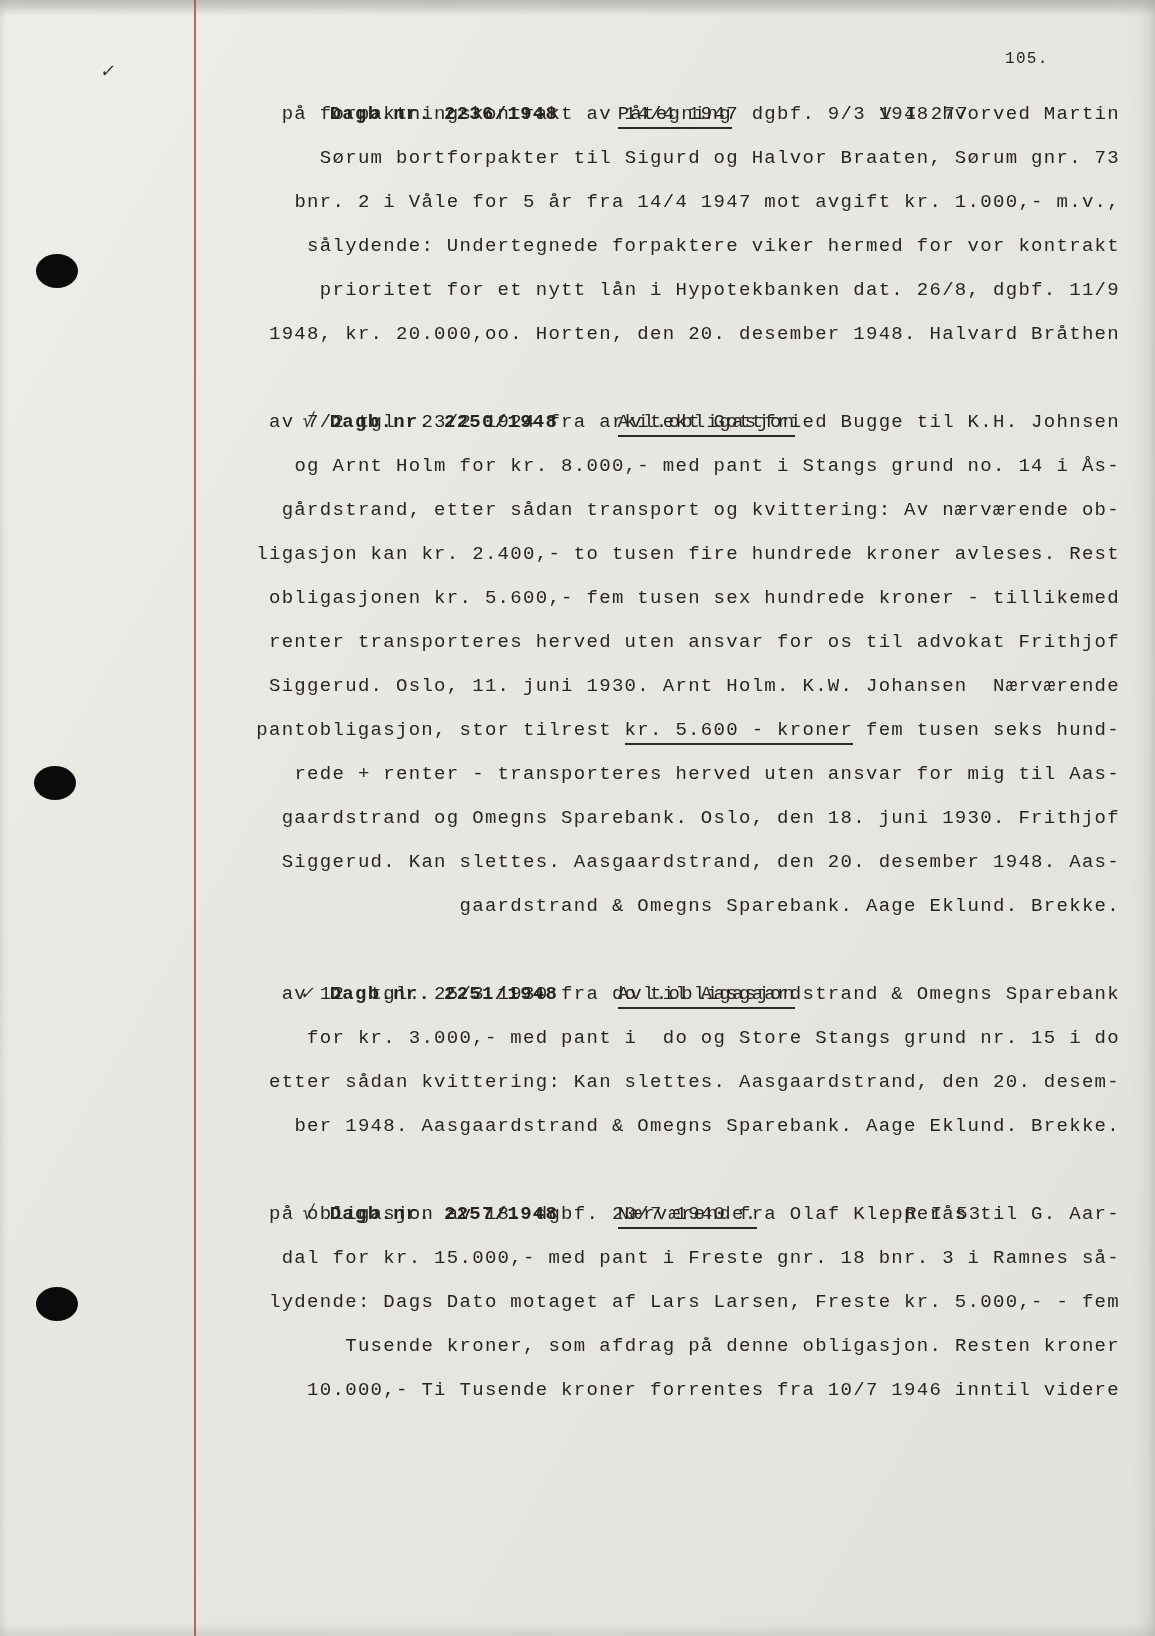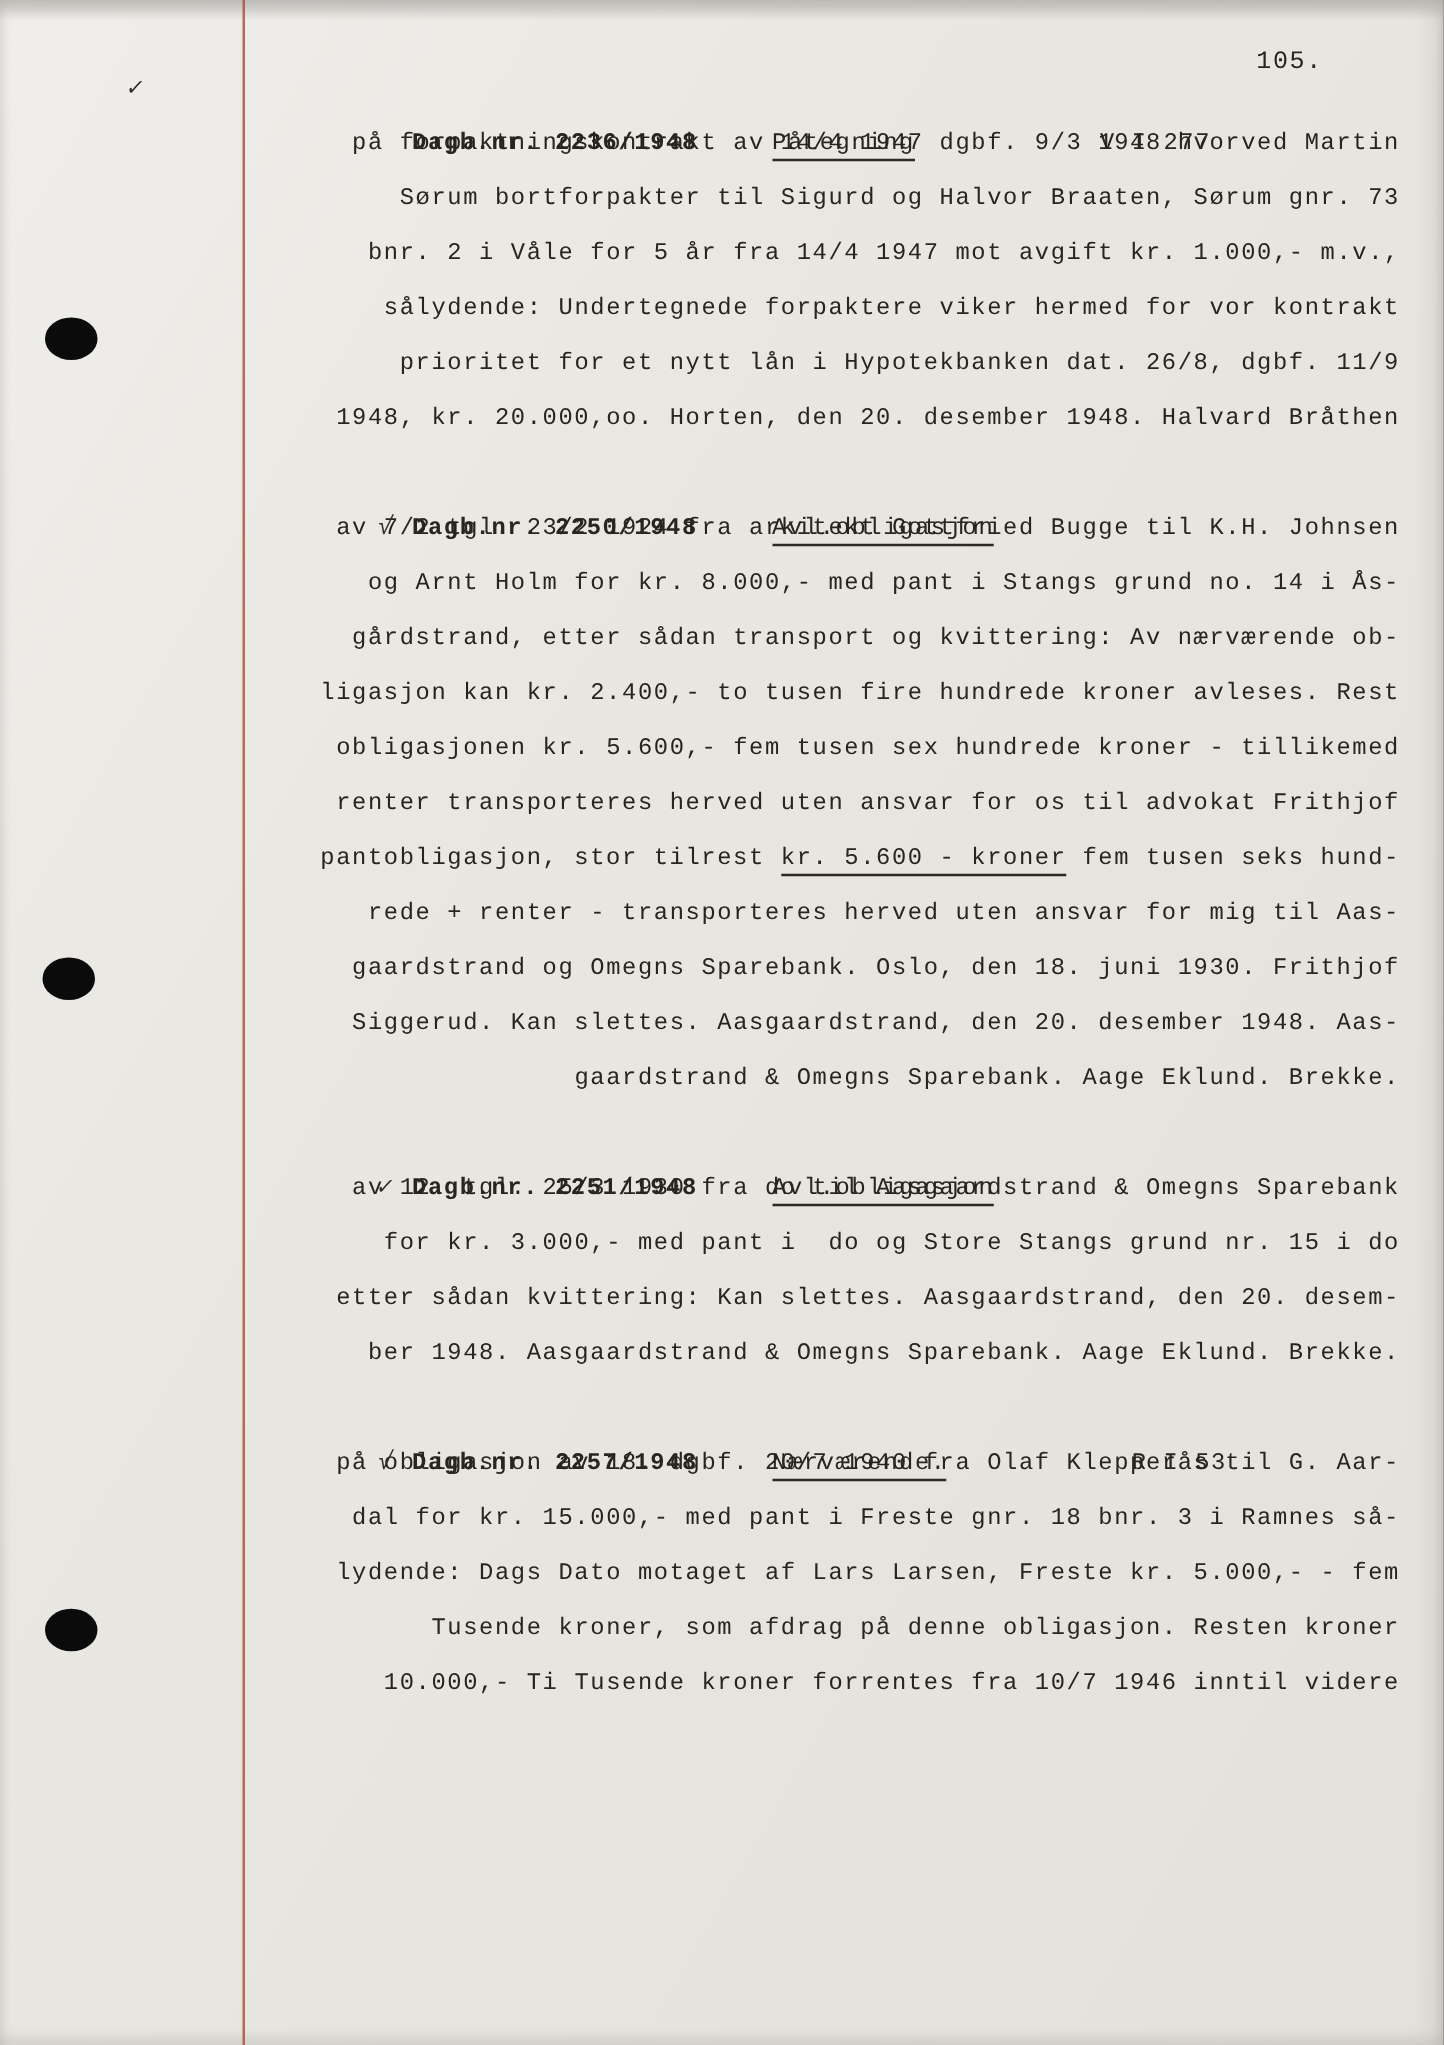--- a/index.html
+++ b/index.html
@@ -25,22 +25,22 @@
     background:#a94a34; opacity:.8;
   }
   .hole {
     position:absolute; width:42px; height:34px; border-radius:50%;
     background:#0b0b0b;
   }
   .hole-1 { left:36px; top:254px; }
   .hole-2 { left:34px; top:766px; }
   .hole-3 { left:36px; top:1287px; }
   .page-number {
-    position:absolute; left:1005px; top:38px;
-    font-size:20px; letter-spacing:1.3px;
+    position:absolute; left:1005px; top:50px;
+    font-size:16px; letter-spacing:1.3px;
   }
   .content {
     position:absolute; left:200px; top:48px; width:920px;
     font-size:19px; letter-spacing:1.3px; line-height:44px;
   }
   .line { height:44px; white-space:pre;text-align:right; }
   .entry-header { height:44px; white-space:pre; position:relative; }
   .entry-header .mark {
     display:inline-block; width:28px; font-size:20px;
     transform:skewX(-10deg); color:#2e2d29;
@@ -83,20 +83,21 @@
     <div class="entry">
       <div class="entry-header">
         <span class="mark">√</span><span class="dagb">Dagb.nr. 2250/1948</span><span class="title u">Avl.obligasjon</span>
       </div>
       <div class="line">av 7/2 tgl. 23/2 1924 fra arkitekt Gottfried Bugge til K.H. Johnsen</div>
       <div class="line">og Arnt Holm for kr. 8.000,- med pant i Stangs grund no. 14 i Ås-</div>
       <div class="line">gårdstrand, etter sådan transport og kvittering: Av nærværende ob-</div>
       <div class="line">ligasjon kan kr. 2.400,- to tusen fire hundrede kroner avleses. Rest</div>
       <div class="line">obligasjonen kr. 5.600,- fem tusen sex hundrede kroner - tillikemed</div>
       <div class="line">renter transporteres herved uten ansvar for os til advokat Frithjof</div>
+      <div class="line">Siggerud. Oslo, 11. juni 1930. Arnt Holm. K.W. Johansen  Nærværende</div>
       <div class="line"><span>pantobligasjon, stor tilrest </span><span class="u">kr. 5.600 - kroner</span><span> fem tusen seks hund-</span></div>
       <div class="line">rede + renter - transporteres herved uten ansvar for mig til Aas-</div>
       <div class="line">gaardstrand og Omegns Sparebank. Oslo, den 18. juni 1930. Frithjof</div>
       <div class="line">Siggerud. Kan slettes. Aasgaardstrand, den 20. desember 1948. Aas-</div>
       <div class="line">gaardstrand &amp; Omegns Sparebank. Aage Eklund. Brekke.</div>
     </div>
 
     <div class="entry">
       <div class="entry-header">
         <span class="mark">✓</span><span class="dagb">Dagb.nr. 2251/1948</span><span class="title u">Avl.obligasjon</span>

